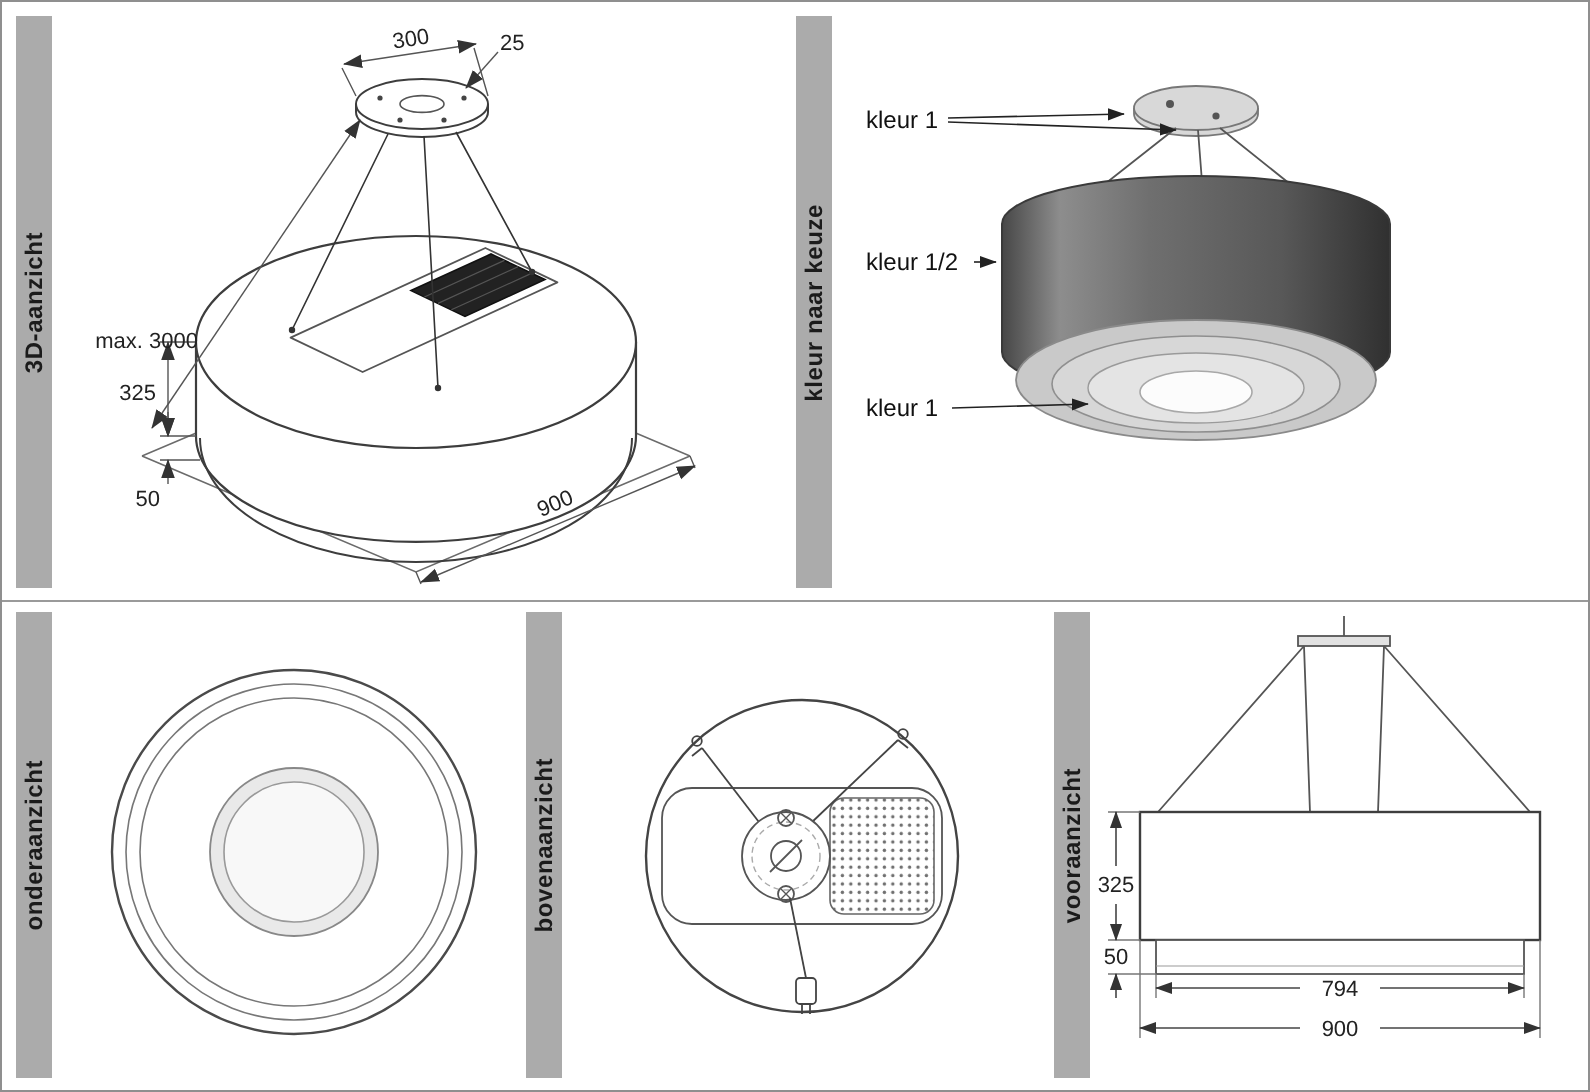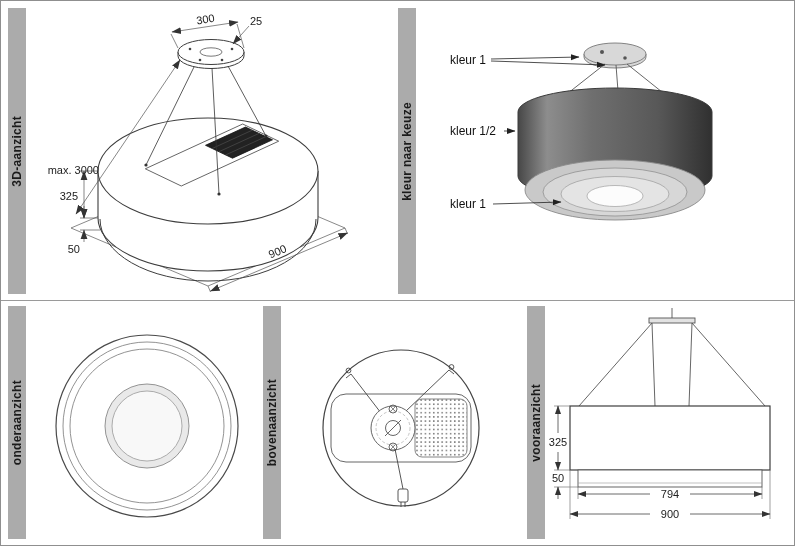--- a/index.html
+++ b/index.html
@@ -84,21 +84,21 @@
         <text x="52" y="192" text-anchor="end">325</text>
         <text x="54" y="245" text-anchor="end">50</text>
         <text x="253" y="247" text-anchor="middle" transform="rotate(-23 253 247)">900</text>
       </g>
     </svg>
   </div>
 
   <div class="label-bar" style="left:397px;top:7px;width:18px;height:286px">
     <span>kleur naar keuze</span>
   </div>
-  <div class="drawing" style="left:412px;top:7px;width:372px;height:286px">
+  <div class="drawing" style="left:395px;top:7px;width:372px;height:286px">
     <svg width="372" height="286" viewBox="0 0 372 286">
       <defs>
         <marker id="arcl" viewBox="0 0 10 10" refX="9" refY="5" markerWidth="9" markerHeight="9" orient="auto-start-reverse" markerUnits="userSpaceOnUse">
           <path d="M0,1.6 L9.5,5 L0,8.4 z" fill="#222"></path>
         </marker>
         <linearGradient id="gBody" x1="0" y1="0" x2="1" y2="0">
           <stop offset="0" stop-color="#474747"></stop>
           <stop offset="0.15" stop-color="#8d8d8d"></stop>
           <stop offset="0.38" stop-color="#6f6f6f"></stop>
           <stop offset="0.72" stop-color="#585858"></stop>

